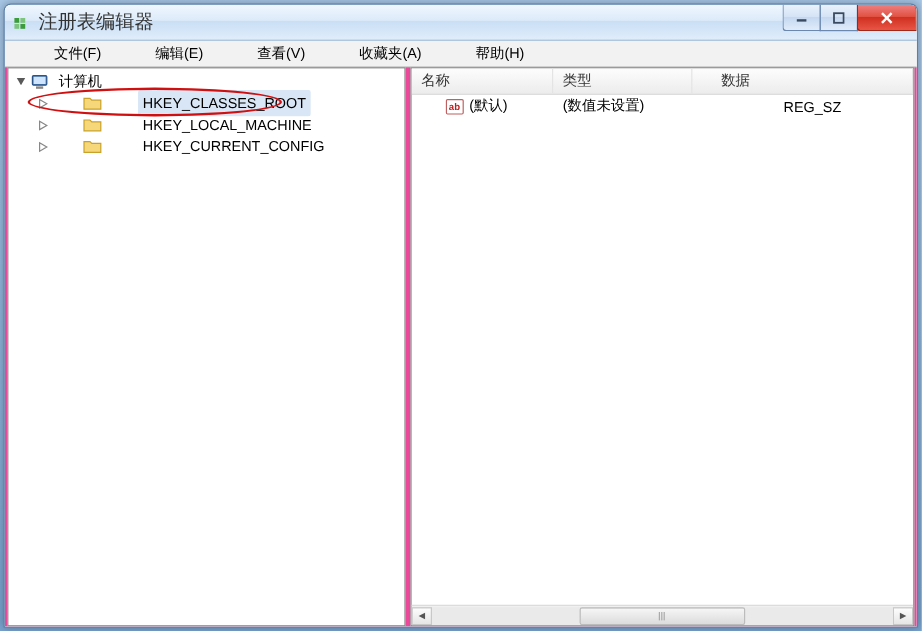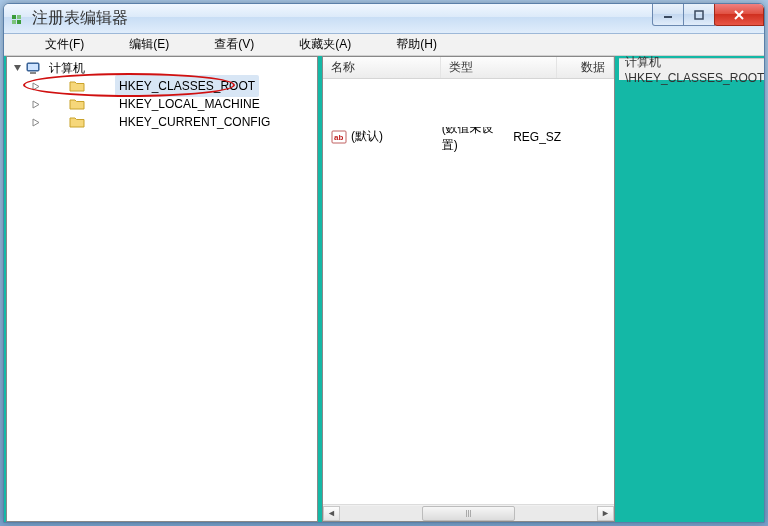--- a/index.html
+++ b/index.html
@@ -83,23 +83,24 @@
   }
   .menu-item {
     padding: 3px 8px;
     cursor: default;
     margin-left: 29px;
   }
   
   .client {
     flex: 1 1 auto;
     display: flex;
-    flex-direction: row;
-    background: #14b8a6;
+    flex-direction: column;
+    background: #ec4899;
     min-height: 0;
+    justify-content: center;
   }
   .panes-row {
     flex: 1 1 auto;
     display: flex;
     min-height: 0;
     padding: 0 2px;
   }
   .pane {
     background: #fff;
     border: 1px solid #888;
@@ -107,21 +108,20 @@
     display: flex;
     flex-direction: column;
   }
   .pane.left {
     width: 332px;
     margin-right: 4px;
   }
   .pane.right {
     flex: 1 1 auto;
     position: relative;
-    gap: 48px;
   }
   
   .tree {
     padding: 2px 0;
     line-height: 18px;
     user-select: none;
   }
   .tree-row {
     display: flex;
     align-items: center;
@@ -188,21 +188,21 @@
     display: flex;
     align-items: center;
     height: 18px;
     padding-top: 1px;
   }
   .cell { padding-left: 8px; }
   .cell-name { width: 118px; display:flex; align-items:center; gap:4px;}
   .cell-type { width: 116px; }
   .cell-data { flex: 1 1 auto; }
   .val-icon {
-    width: 16px; height: 28px; display:flex; align-items:center; justify-content:center;
+    width: 16px; height: 28px; display:flex; align-items:center; justify-content:center;margin-left:20px;
   }
   
   .hscroll {
     height: 17px;
     background: #f0f0f0;
     border-top: 1px solid #dcdcdc;
     display: flex;
     align-items: center;
   }
   .hscroll .arrow {
@@ -385,18 +385,15 @@
                 <span></span>
                 <span></span>
               </div>
           </div>
           <div class="arrow">►</div>
         </div>
       </div>
 
     </div>
 
-    <div class="statusbar">
-      <span>计算机\HKEY_CLASSES_ROOT</span>
-    </div>
   </div>
 
 </div>
 
 </body></html>

